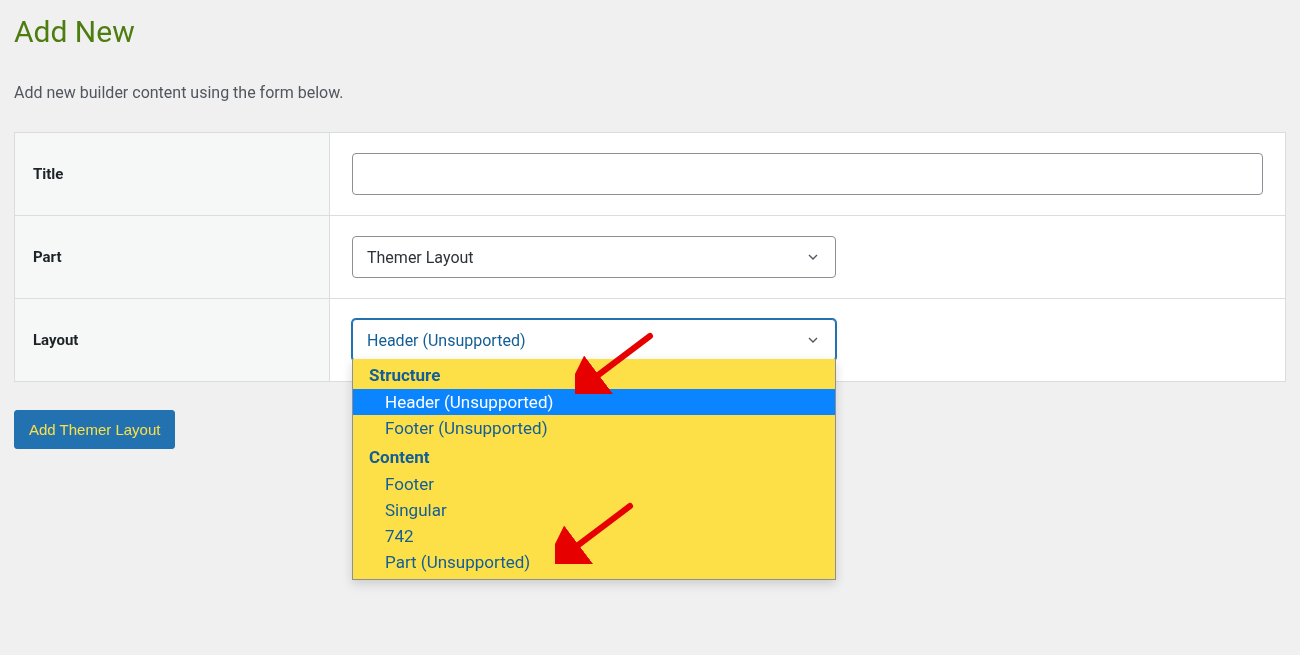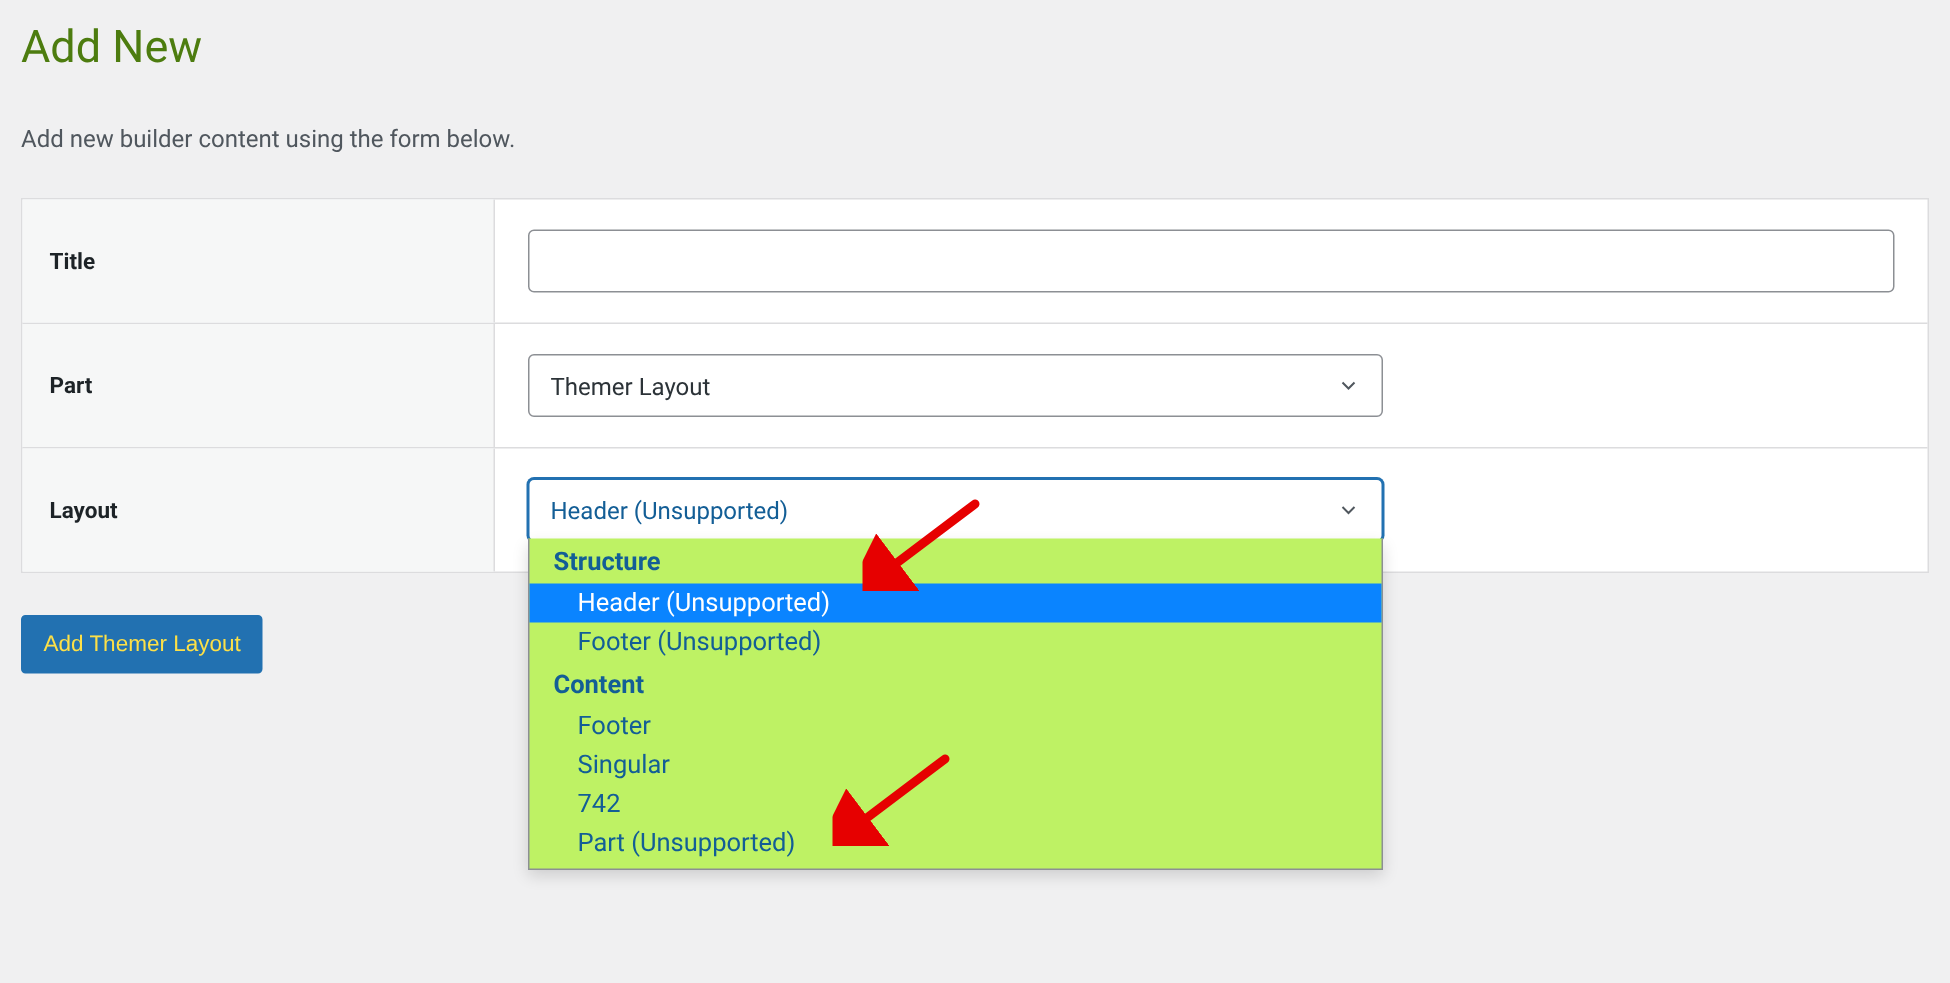--- a/index.html
+++ b/index.html
@@ -57,21 +57,21 @@
       height: 42px;
       border: 1px solid #8c8f94;
       border-radius: 4px;
       padding: 0 10px;
       font-size: 14px;
       background: #fff;
       box-shadow: 0 0 0 transparent;
     }
     .select-wrap {
       position: relative;
-      width: 570px;
+      width: 484px;
     }
     .select {
       width: 100%;
       height: 42px;
       border: 1px solid #8c8f94;
       border-radius: 4px;
       padding: 0 14px;
       font-size: 16px;
       background: #fff;
       display: flex;
@@ -92,21 +92,21 @@
       stroke: #50575e;
       stroke-width: 2;
     }
     .dropdown {
       position: absolute;
       top: 40px;
       left: 0;
       right: 0;
       border: 1px solid #8c8f94;
       border-top: none;
-      background: #bef264;
+      background: #fde047;
       box-shadow: 0 4px 10px rgba(0,0,0,0.15);
       z-index: 10;
       padding-bottom: 4px;
     }
     .group-label {
       font-weight: 700;
       font-size: 17px;
       padding: 6px 16px 4px;
       color: #135e96;
     }

